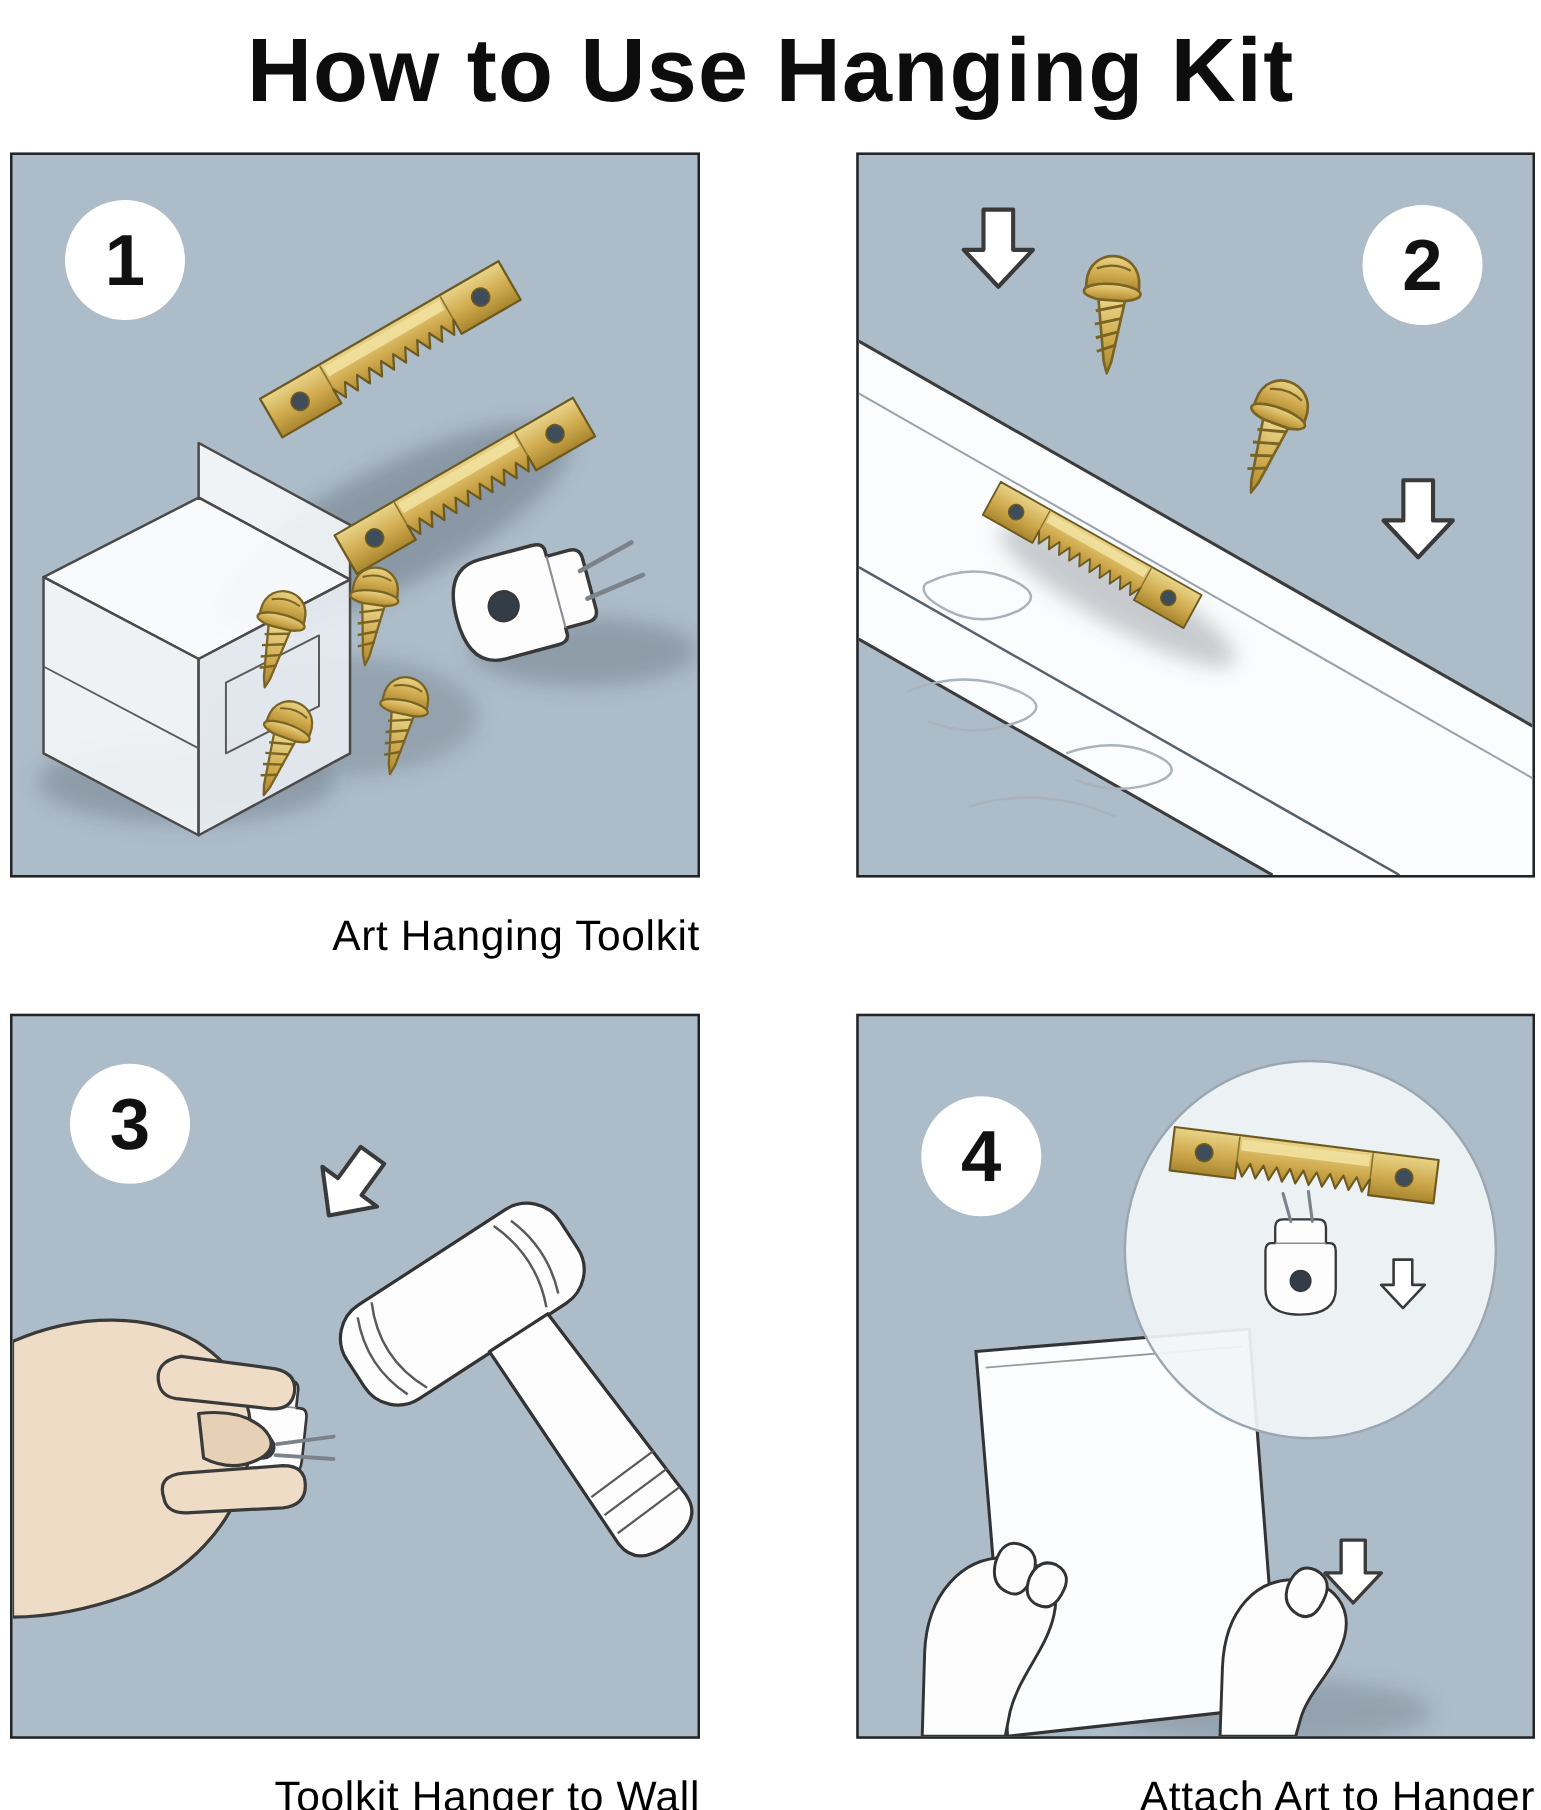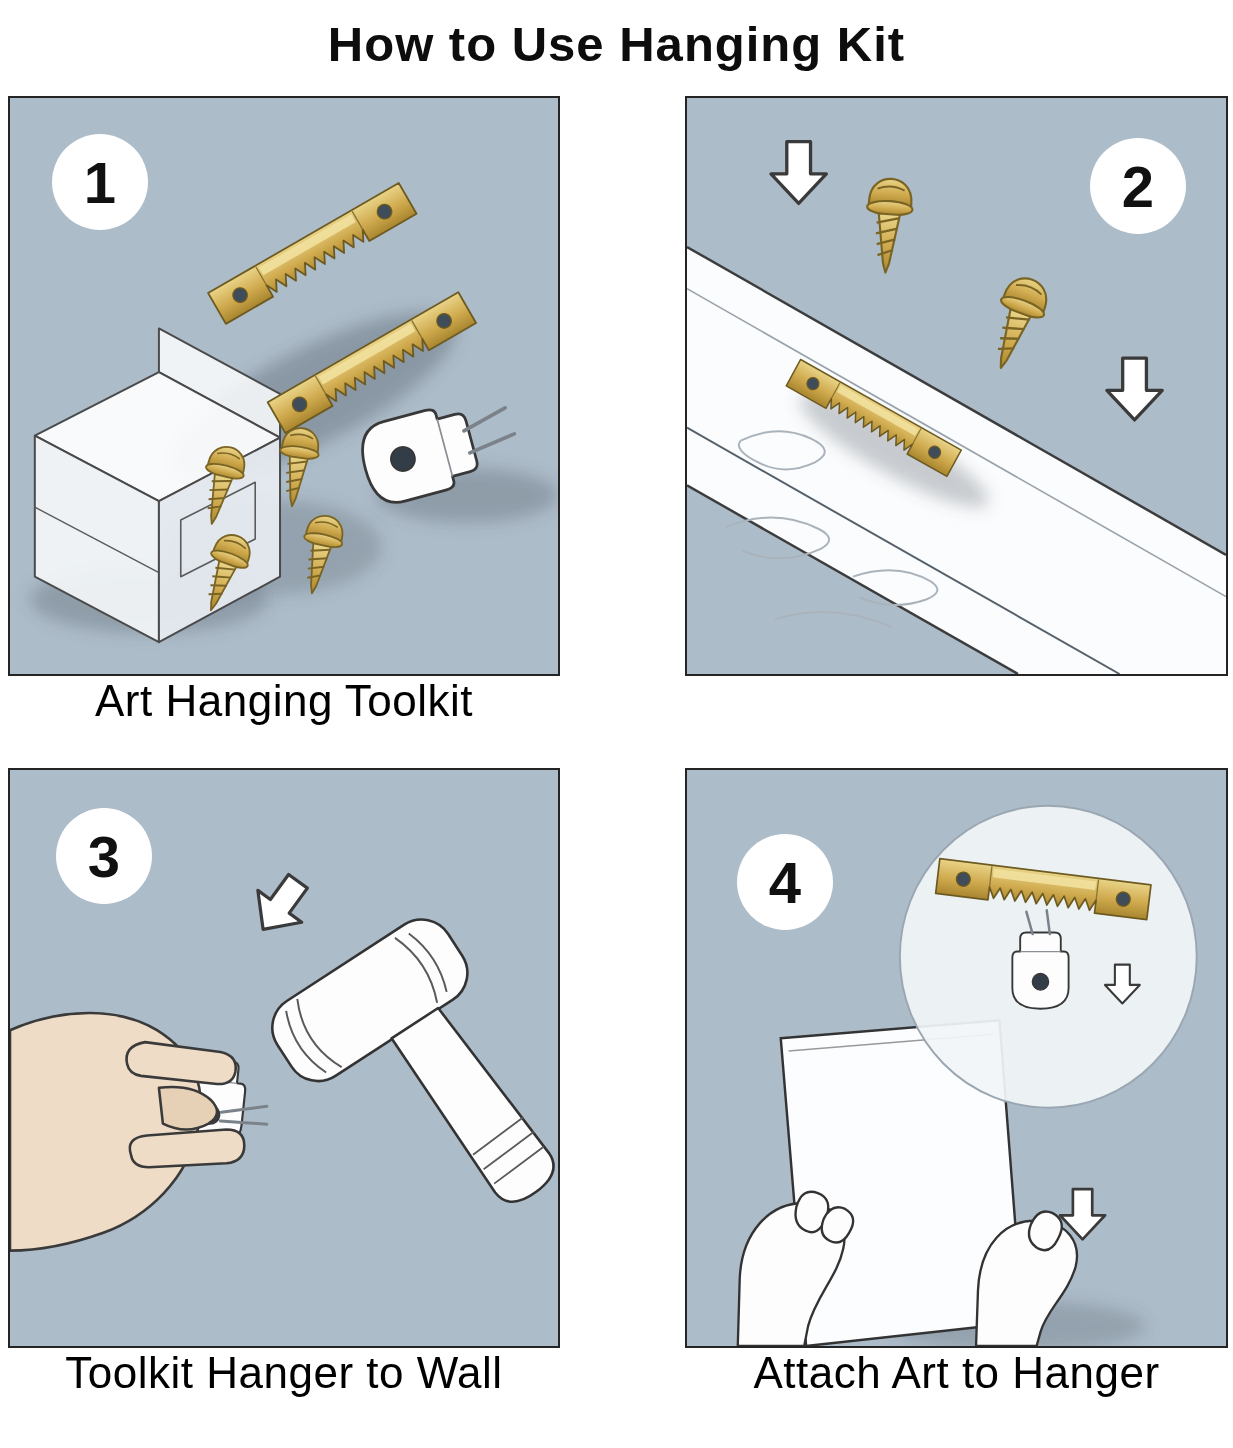--- a/index.html
+++ b/index.html
@@ -3,39 +3,39 @@
 <meta charset="utf-8">
 <style>
   html,body{margin:0;padding:0;}
   body{
     width:1233px;height:1448px;background:#ffffff;
     font-family:"Liberation Sans", sans-serif;
     overflow:hidden;
   }
   .title{
     margin:0;padding:16px 0 24px;text-align:center;
-    font-size:49px;font-weight:700;color:#0d0d0d;letter-spacing:1px;
+    font-size:72px;font-weight:700;color:#0d0d0d;letter-spacing:1px;
   }
   .grid{
     display:grid;grid-template-columns:552px 543px;
     column-gap:125px;row-gap:42px;margin-left:8px;
   }
   .panel{position:relative;}
   .panel-box{
     position:relative;height:580px;background:#adbcc9;
     border:2px solid #242424;box-sizing:border-box;overflow:hidden;
   }
   svg.illus{display:block;width:100%;height:100%;}
   .badge{
     position:absolute;width:96px;height:96px;border-radius:50%;
     background:#ffffff;display:flex;align-items:center;justify-content:center;
     font-size:58px;font-weight:700;color:#111;
   }
   .caption{
-    margin-top:0;text-align:center;font-size:44px;color:#000;
+    margin-top:28px;text-align:right;font-size:34px;color:#000;
     letter-spacing:0.5px;
   }
 </style>
 </head>
 <body>
 
 <svg width="0" height="0" style="position:absolute" aria-hidden="true">
   <defs>
     <linearGradient id="gold" x1="0" y1="0" x2="0" y2="1">
       <stop offset="0" stop-color="#e9d488"></stop>

